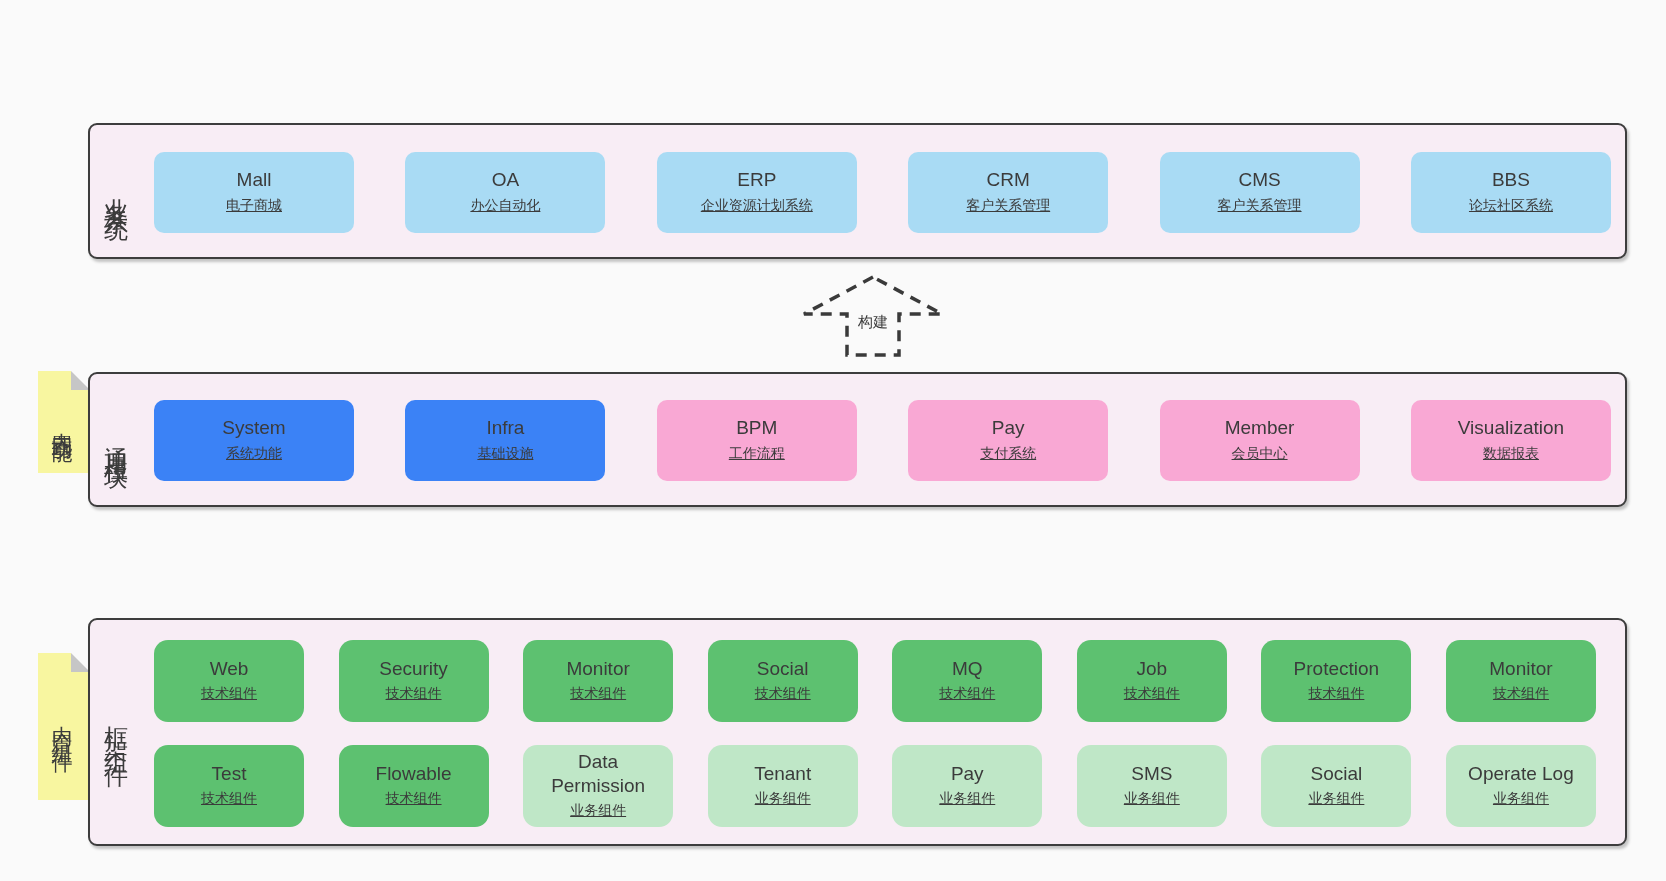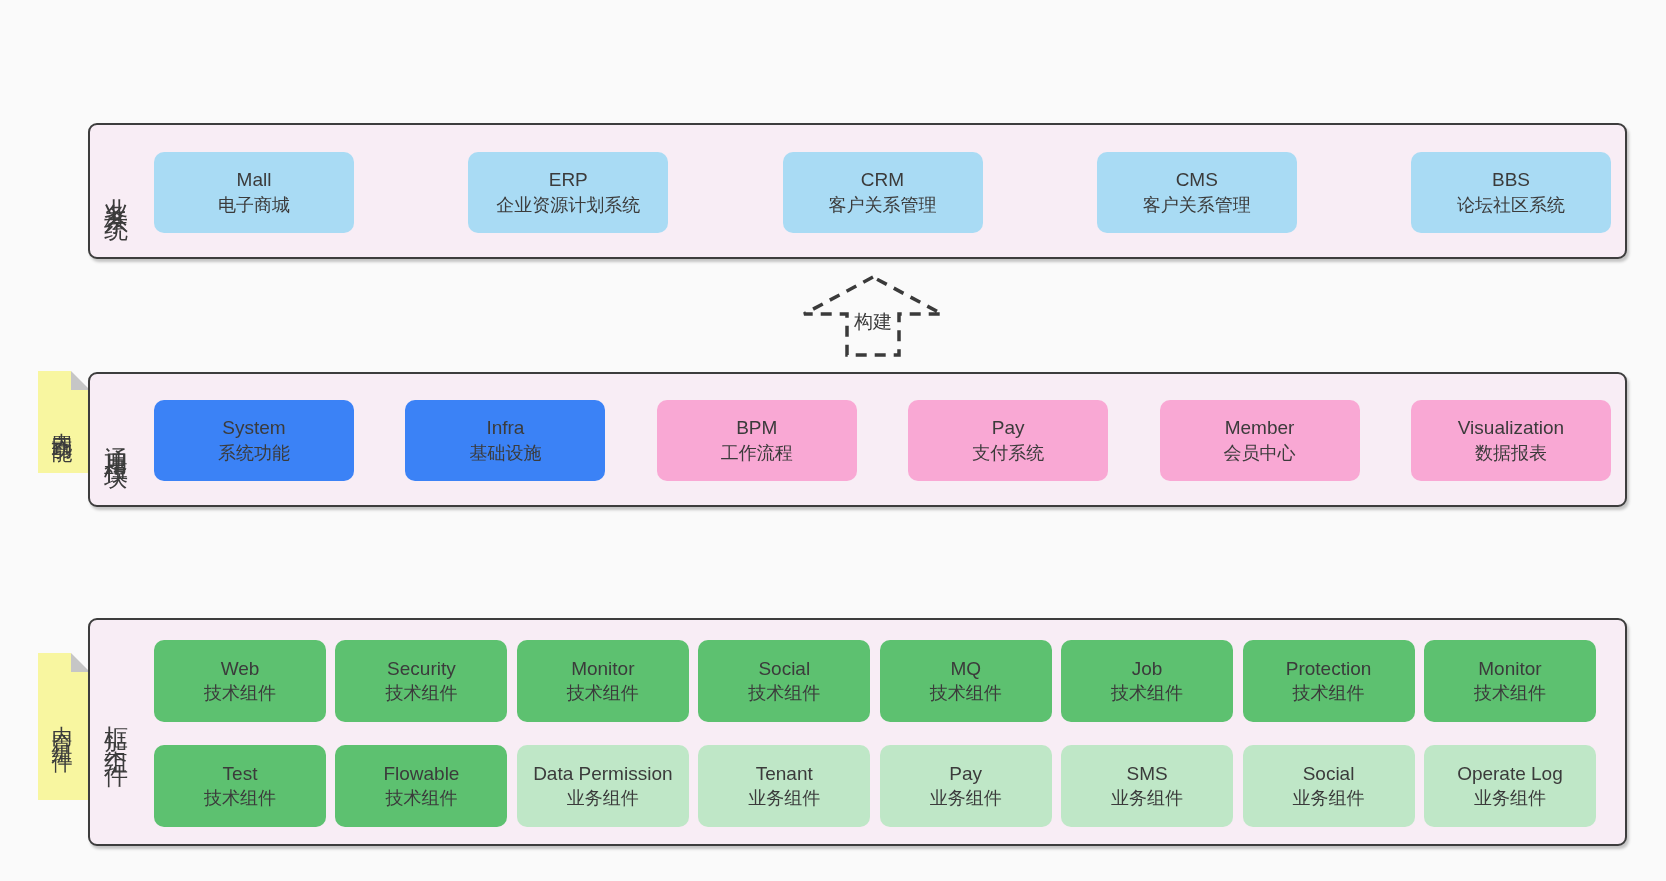--- a/index.html
+++ b/index.html
@@ -47,41 +47,41 @@
 
   
   .node{
     width:200px;height:81px;
     border-radius:10px;
     display:flex;flex-direction:column;
     justify-content:center;align-items:center;
     text-align:center;padding:0 6px;box-sizing:border-box;
   }
   .node .t{font-size:19px;line-height:26px;display:block;}
-  .node .s{font-size:18px;line-height:25px;display:block;}
-  .s3 .node{width:172px;height:82px;padding:8px 10px;}
+  .node .s{font-size:14px;line-height:25px;display:block;text-decoration:underline;}
+  .s3 .node{width:150px;height:82px;padding:8px 10px;border-radius:14px;}
   .s3 .node .t{line-height:24px;}
   .s3 .node .s{line-height:24px;}
 
   .blue  {background:#a9dbf4;}
   .red   {background:#3b82f6;}
   .pink  {background:#f9a8d4;}
   .green {background:#5dc170;}
   .lgreen{background:#bfe7c7;}
 
   
   .arrow{position:absolute;width:144px;height:84px;z-index:1;}
   .arrow1{left:801px;top:274px;}
   .arrow2{left:821px;top:519px;}
   .arrow svg{position:absolute;inset:0;}
   .arrow-label{
     position:absolute;left:50%;top:37px;
     transform:translateX(-50%);
     background:#fafafa;
-    font-size:19px;line-height:22px;
+    font-size:15px;line-height:22px;
     padding:0 3px;color:#3a3a3a;white-space:nowrap;
   }
 
   
   .sticky{
     position:absolute;left:38px;width:52px;
     background:#f8f6a0;z-index:0;
   }
   .sticky1{top:371px;height:102px;}
   .sticky2{top:653px;height:147px;}
@@ -113,20 +113,24 @@
   </div>
 
   <section class="panel s1">
     <div class="vlabel">业务系统</div>
     <div class="row">
       <div class="node blue">
         <span class="t">Mall</span>
         <span class="s">电子商城</span>
       </div>
       <div class="node blue">
+        <span class="t">OA</span>
+        <span class="s">办公自动化</span>
+      </div>
+      <div class="node blue">
         <span class="t">ERP</span>
         <span class="s">企业资源计划系统</span>
       </div>
       <div class="node blue">
         <span class="t">CRM</span>
         <span class="s">客户关系管理</span>
       </div>
       <div class="node blue">
         <span class="t">CMS</span>
         <span class="s">客户关系管理</span>

